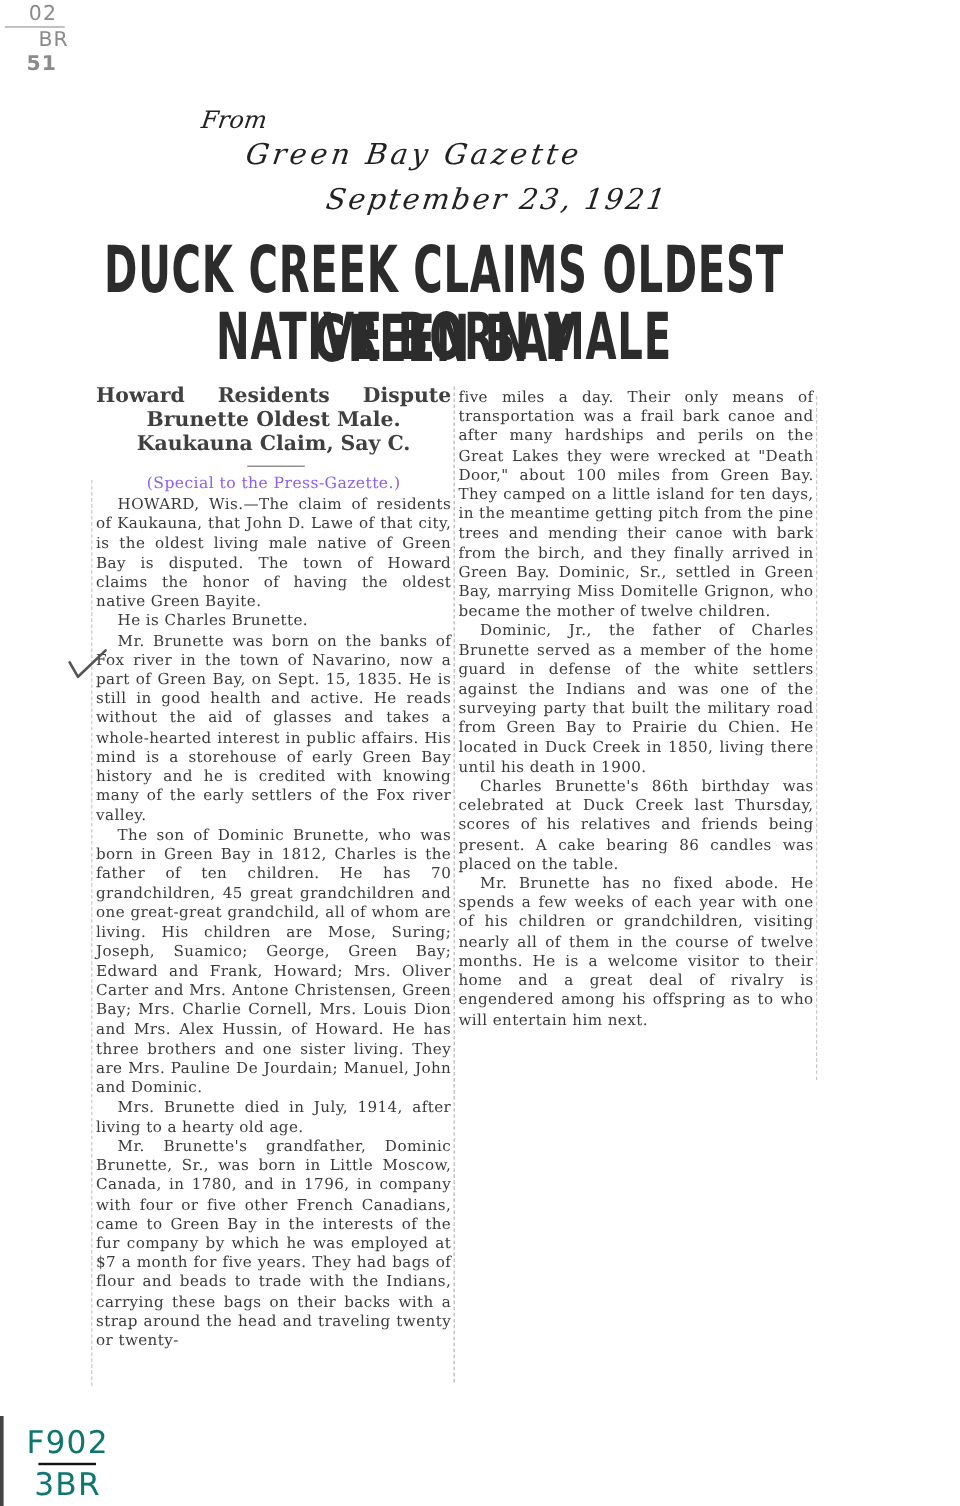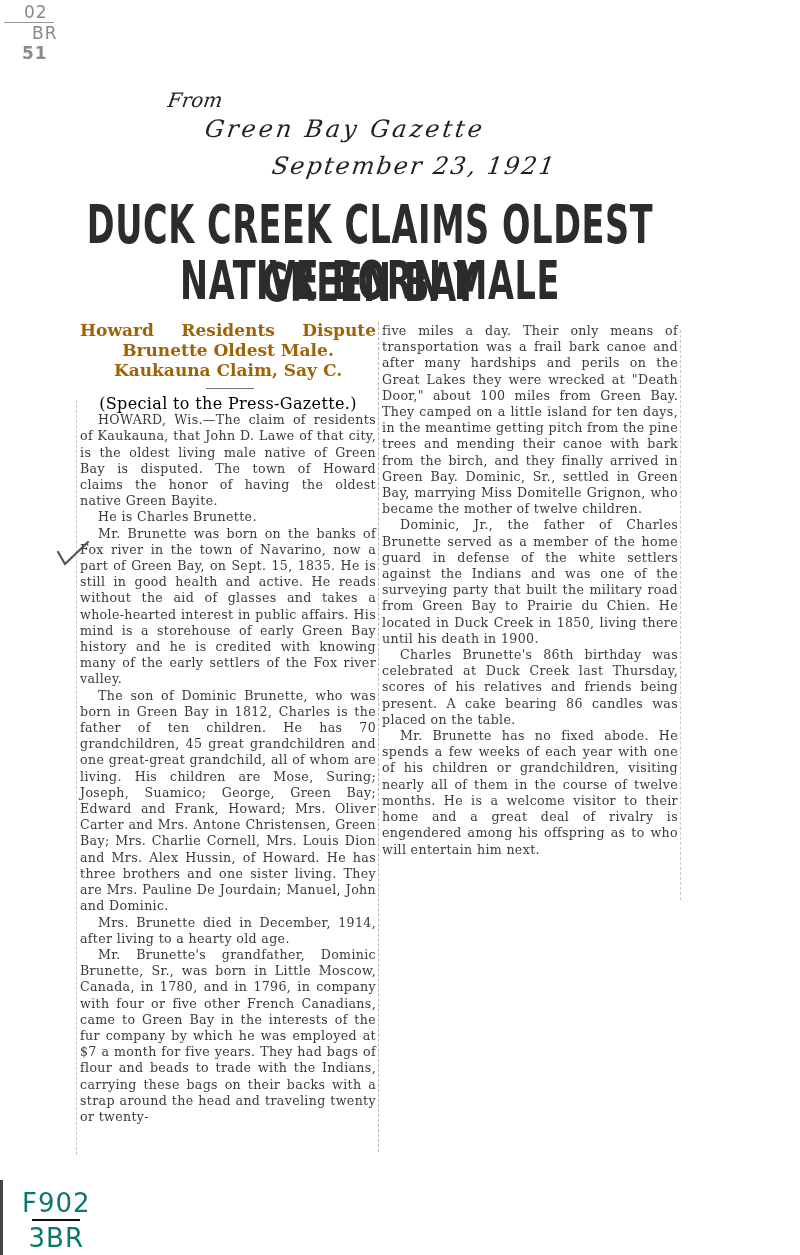--- a/index.html
+++ b/index.html
@@ -35,36 +35,36 @@
       font-family: "DejaVu Sans", sans-serif; font-weight: bold; color: #2c2c2c;
       transform: scaleX(0.62); transform-origin: center top;
       letter-spacing: 1px;
     }
     .headline-1 { top: 196px; left: -120px; width: 980px; font-size: 54px; line-height: 58px; }
     .headline-2 { top: 252px; left: -120px; width: 980px; font-size: 54px; line-height: 58px; }
 
     
     .deck {
       left: 80px; top: 320px; width: 296px; text-align: center;
-      font-family: "DejaVu Serif", serif; font-weight: bold; color: #a16207;
+      font-family: "DejaVu Serif", serif; font-weight: bold; color: #404040;
       font-size: 17px; line-height: 20px;
     }
     .deck .d1 { display: block; text-align: justify; text-align-last: justify; }
     .deck-rule { left: 206px; top: 388px; width: 48px; border-top: 1px solid #777; }
 
     
     .col {
       width: 296px; font-size: 12.6px; line-height: 16.2px; color: #3a3a3a;
       text-align: justify; letter-spacing: 0.35px;
     }
     .col p { margin: 0; text-indent: 18px; }
     .col p.noindent { text-indent: 0; }
     .col-left { left: 80px; top: 396px; }
     .col-right { left: 382px; top: 323px; }
-    .byline { text-align: center; text-indent: 0 !important; font-size: 16px; color: #000000; }
+    .byline { text-align: center; text-indent: 0 !important; font-size: 13px; color: #8b5cf6; }
 
     .col-divider {
       left: 378px; top: 322px; height: 830px; width: 0;
       border-left: 1px dashed #b5b5b5;
     }
     .col-left-edge {
       left: 76px; top: 400px; height: 755px; width: 0;
       border-left: 1px dashed #c8c8c8;
     }
     .col-right-edge {
@@ -111,21 +111,21 @@
 <div class="abs col-left-edge"></div>
 <div class="abs col-divider"></div>
 <div class="abs col-right-edge"></div>
 
 <div class="abs col col-left">
   <p class="byline">(Special to the Press-Gazette.)</p>
   <p>HOWARD, Wis.—The claim of residents of Kaukauna, that John D. Lawe of that city, is the oldest living male native of Green Bay is disputed. The town of Howard claims the honor of having the oldest native Green Bayite.</p>
   <p>He is Charles Brunette.</p>
   <p>Mr. Brunette was born on the banks of Fox river in the town of Navarino, now a part of Green Bay, on Sept. 15, 1835. He is still in good health and active. He reads without the aid of glasses and takes a whole-hearted interest in public affairs. His mind is a storehouse of early Green Bay history and he is credited with knowing many of the early settlers of the Fox river valley.</p>
   <p>The son of Dominic Brunette, who was born in Green Bay in 1812, Charles is the father of ten children. He has 70 grandchildren, 45 great grandchildren and one great-great grandchild, all of whom are living. His children are Mose, Suring; Joseph, Suamico; George, Green Bay; Edward and Frank, Howard; Mrs. Oliver Carter and Mrs. Antone Christensen, Green Bay; Mrs. Charlie Cornell, Mrs. Louis Dion and Mrs. Alex Hussin, of Howard. He has three brothers and one sister living. They are Mrs. Pauline De Jourdain; Manuel, John and Dominic.</p>
-  <p>Mrs. Brunette died in December, 1914, after living to a hearty old age.</p>
+  <p>Mrs. Brunette died in July, 1914, after living to a hearty old age.</p>
   <p>Mr. Brunette's grandfather, Dominic Brunette, Sr., was born in Little Moscow, Canada, in 1780, and in 1796, in company with four or five other French Canadians, came to Green Bay in the interests of the fur company by which he was employed at $7 a month for five years. They had bags of flour and beads to trade with the Indians, carrying these bags on their backs with a strap around the head and traveling twenty or twenty-</p>
 </div>
 
 <div class="abs col col-right">
   <p class="noindent">five miles a day. Their only means of transportation was a frail bark canoe and after many hardships and perils on the Great Lakes they were wrecked at "Death Door," about 100 miles from Green Bay. They camped on a little island for ten days, in the meantime getting pitch from the pine trees and mending their canoe with bark from the birch, and they finally arrived in Green Bay. Dominic, Sr., settled in Green Bay, marrying Miss Domitelle Grignon, who became the mother of twelve children.</p>
   <p>Dominic, Jr., the father of Charles Brunette served as a member of the home guard in defense of the white settlers against the Indians and was one of the surveying party that built the military road from Green Bay to Prairie du Chien. He located in Duck Creek in 1850, living there until his death in 1900.</p>
   <p>Charles Brunette's 86th birthday was celebrated at Duck Creek last Thursday, scores of his relatives and friends being present. A cake bearing 86 candles was placed on the table.</p>
   <p>Mr. Brunette has no fixed abode. He spends a few weeks of each year with one of his children or grandchildren, visiting nearly all of them in the course of twelve months. He is a welcome visitor to their home and a great deal of rivalry is engendered among his offspring as to who will entertain him next.</p>
 </div>
 

